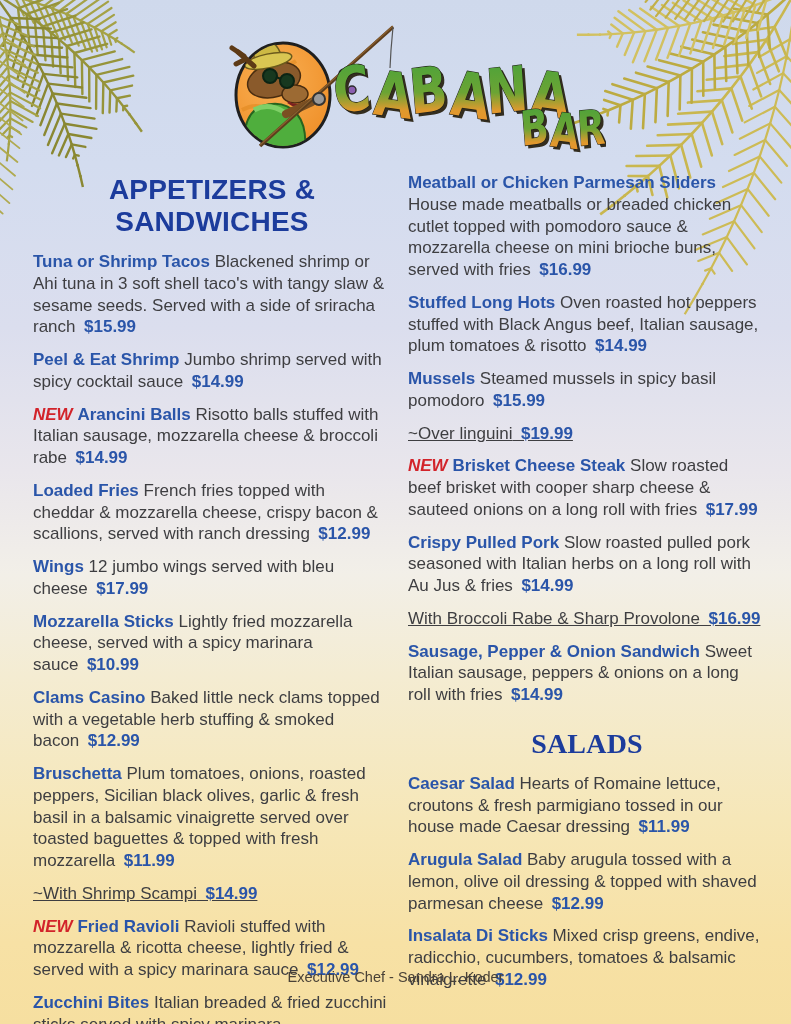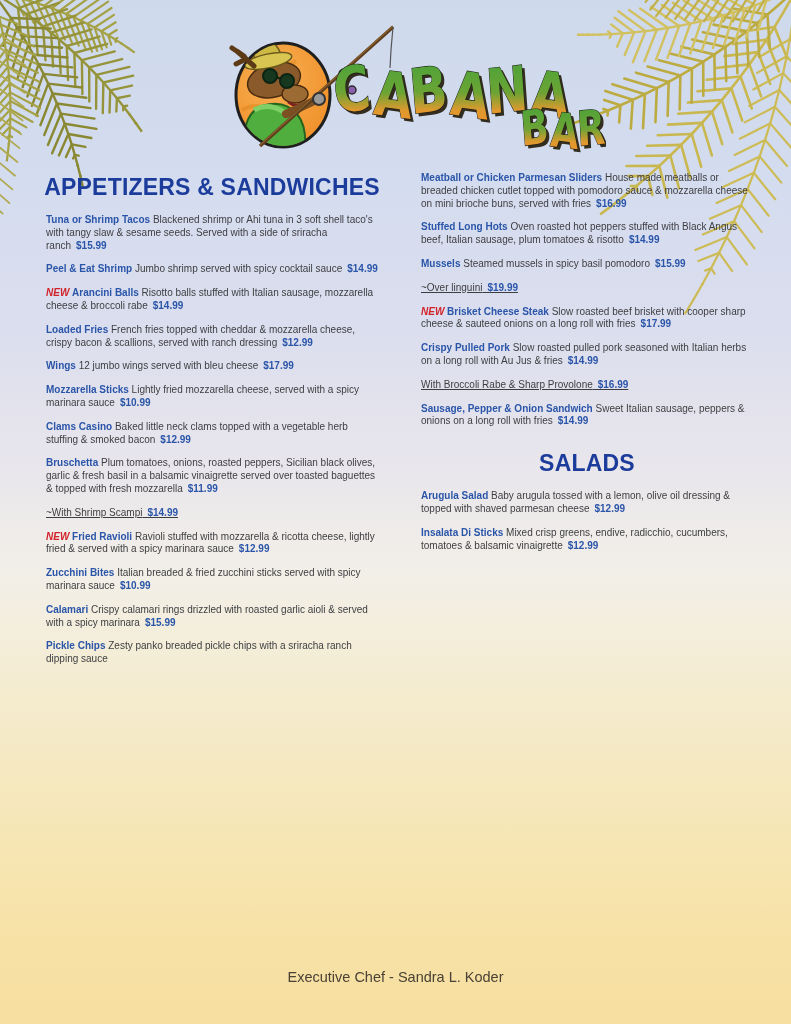--- a/index.html
+++ b/index.html
@@ -9,28 +9,28 @@
     background:linear-gradient(180deg,
       #cfd9ec 0%, #d3dcef 16%, #dbdeee 32%, #e9e6ec 46%,
       #f2efe8 56%, #f4ecd2 66%, #f6e7b8 80%, #f7e1a5 92%, #f6dfa0 100%);
   }
   #page{position:relative;width:791px;height:1024px;}
   #palm-tl{position:absolute;top:0;left:0;pointer-events:none;}
   #palm-tr{position:absolute;top:0;right:0;pointer-events:none;}
   #logo{position:absolute;left:224px;top:14px;}
   #menu{position:absolute;top:172px;left:33px;width:734px;display:flex;gap:17px;}
   .col{width:358px;}
-  .sec{font-size:23px;font-weight:bold;color:#1c3c9c;text-align:center;
+  .sec{font-size:28px;font-weight:bold;color:#1c3c9c;text-align:center;
        margin:2px 0 13px;letter-spacing:.2px;}
-  #menu p{margin:0 13px 11px;font-size:10px;line-height:1.28;color:#3e3e41;}
+  #menu p{margin:0 0 11px;font-size:17px;line-height:1.28;color:#3e3e41;}
   .iname{color:#2a55a9;font-weight:bold;}
   .price{color:#2a55a9;font-weight:bold;white-space:nowrap;}
   .new{color:#d2232a;font-weight:bold;font-style:italic;}
   .note{margin-top:-4px;text-decoration:underline;}
-  #salads-heading{margin-top:22px;}
+  #salads-heading{margin-top:22px;font-family:Liberation Serif, serif;}
   #footer{position:absolute;left:0;right:0;top:969px;text-align:center;
           font-size:14.5px;color:#4a4237;}
 </style>
 </head>
 <body>
 
 <div id="page">
 
   <svg id="palm-tl" width="290" height="340" viewBox="0 0 290 340">
       <g>
@@ -532,20 +532,23 @@
             <p class="entry"><span class="iname">Crispy Pulled Pork </span><span class="desc">Slow roasted pulled pork seasoned with Italian herbs on a long roll with Au Jus &amp; fries</span><span class="price"> $14.99</span></p>
             <p class="note"><span class="note-text">With Broccoli Rabe &amp; Sharp Provolone</span><span class="price"> $16.99</span></p>
           </div>
           <div class="item">
             <p class="entry"><span class="iname">Sausage, Pepper &amp; Onion Sandwich </span><span class="desc">Sweet Italian sausage, peppers &amp; onions on a long roll with fries</span><span class="price"> $14.99</span></p>
           </div>
         </div>
       <h2 class="sec" id="salads-heading">SALADS</h2>
       <div>
           <div class="item">
+            <p class="entry"><span class="iname">Caesar Salad </span><span class="desc">Hearts of Romaine lettuce, croutons &amp; fresh parmigiano tossed in our house made Caesar dressing</span><span class="price"> $11.99</span></p>
+          </div>
+          <div class="item">
             <p class="entry"><span class="iname">Arugula Salad </span><span class="desc">Baby arugula tossed with a lemon, olive oil dressing &amp; topped with shaved parmesan cheese</span><span class="price"> $12.99</span></p>
           </div>
           <div class="item">
             <p class="entry"><span class="iname">Insalata Di Sticks </span><span class="desc">Mixed crisp greens, endive, radicchio, cucumbers, tomatoes &amp; balsamic vinaigrette</span><span class="price"> $12.99</span></p>
           </div>
         </div>
 
     </div>
   </div>
 

